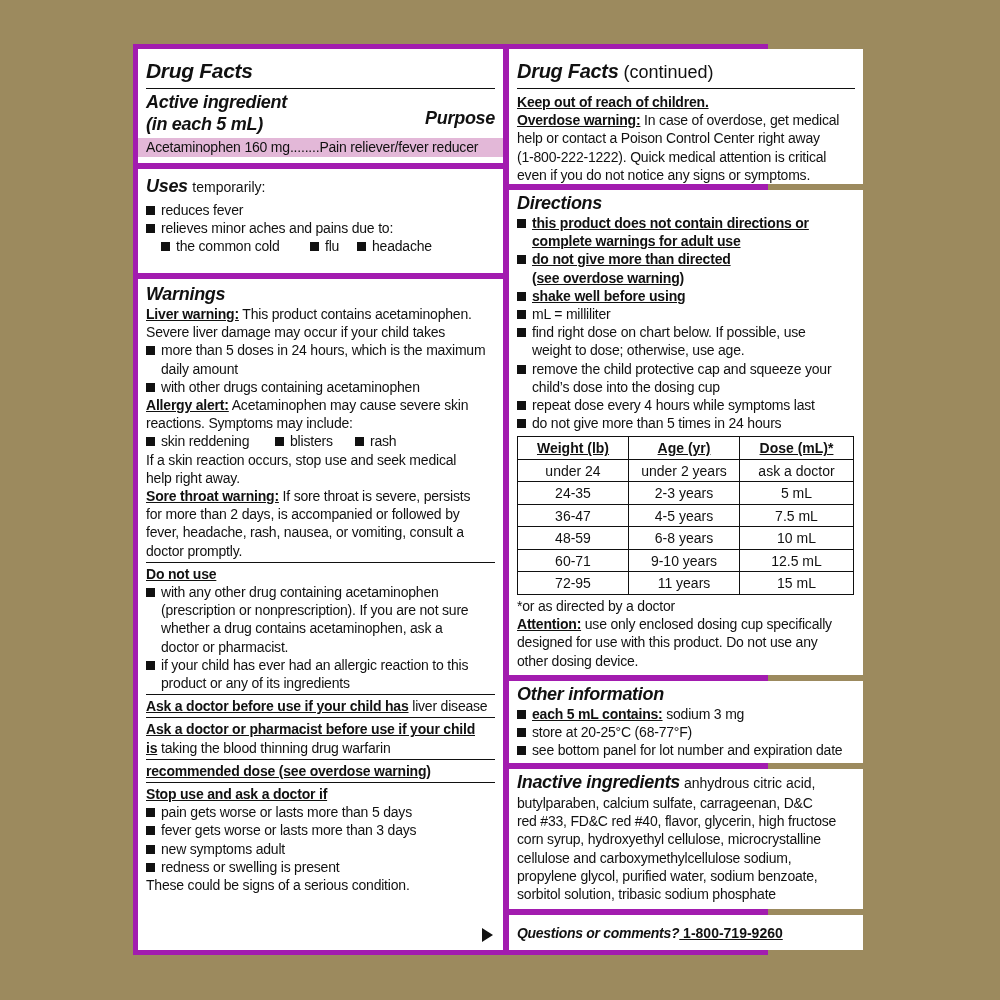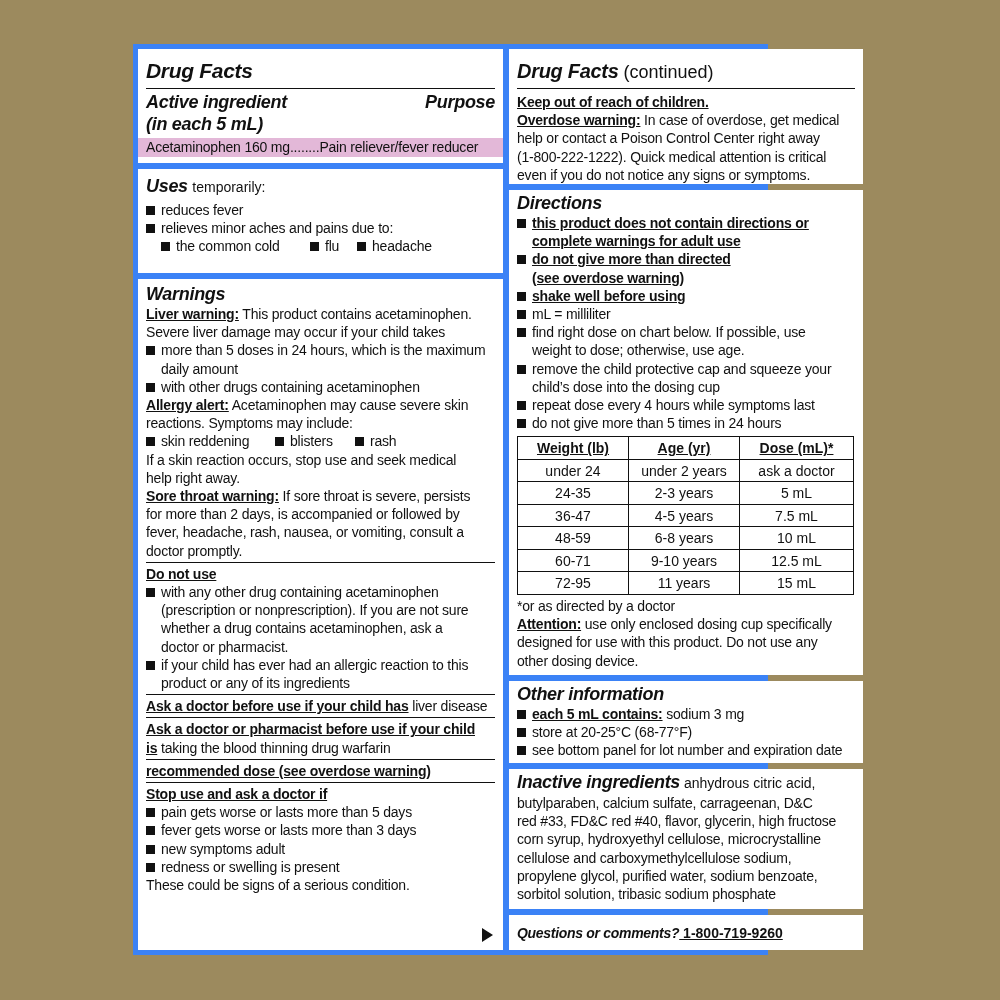--- a/index.html
+++ b/index.html
@@ -1,17 +1,17 @@
 <!DOCTYPE html>
 <html><head>
 <meta charset="utf-8">
 <style>
   html, body { margin:0; padding:0; }
   body { width:1000px; height:1000px; background:#9c8a5e; position:relative; font-family:"Liberation Sans", sans-serif; color:#111; overflow:hidden; }
-  .panel { position:absolute; left:133px; top:44px; width:635px; height:911px; background:#3b82f6; }
+  .panel { position:absolute; left:133px; top:44px; width:635px; height:911px; background:#a21caf; }
   .box { position:absolute; background:#fff; box-sizing:border-box; padding:0 8px; }
   .h-ital { font-style:italic; font-weight:bold; letter-spacing:-0.3px; }
   .line { font-size:14px; line-height:18.2px; white-space:nowrap; letter-spacing:-0.2px; }
   .b { font-weight:bold;text-decoration:underline; }
   .sq { display:inline-block; width:9px; height:9px; background:#111; margin-right:6px; vertical-align:0px; }
   .ind { padding-left:15px; }
   .rule { border-top:1.5px solid #111; margin:2px 0 2px 0; }
   table.dose { border-collapse:collapse; margin-left:0; margin-top:4px; }
   table.dose td { border:1.5px solid #111; text-align:center; font-size:14px; height:21.5px; padding:0; }
   .arrow { position:absolute; right:10px; bottom:8px; width:0; height:0; border-top:7px solid transparent; border-bottom:7px solid transparent; border-left:11px solid #111; }
@@ -20,21 +20,21 @@
 <body>
 
 <div class="panel">
 
   <div class="box" style="left:5px;top:5px;width:365px;height:114px;">
     <div class="h-ital" style="font-size:21px;margin-top:10px;line-height:24px;">Drug Facts</div>
     <div class="rule" style="margin-top:5px;"></div>
     <div style="position:relative;height:44px;">
       <div class="h-ital" style="font-size:18px;line-height:22px;">Active ingredient</div>
       <div class="h-ital" style="font-size:18px;line-height:22px;">(in each 5 mL)</div>
-      <div class="h-ital" style="font-size:18px;line-height:22px;position:absolute;right:0;top:0;">Purpose</div>
+      <div class="h-ital" style="font-size:18px;line-height:22px;position:absolute;right:0;top:16px;">Purpose</div>
     </div>
     <div style="background:#e3b8d8;margin:3px -8px 0 -8px;padding:0 8px;font-size:14px;line-height:19px;white-space:nowrap;letter-spacing:-0.2px;">Acetaminophen 160 mg........Pain reliever/fever reducer</div>
   </div>
 
   <div class="box" style="left:5px;top:125px;width:365px;height:104px;">
     <div style="margin-top:4px;line-height:27px;">
       <span class="h-ital" style="font-size:18px;">Uses</span>
       <span style="font-size:14px;">temporarily:</span>
     </div>
     <div class="line"><span class="sq"></span><span>reduces fever</span></div>

